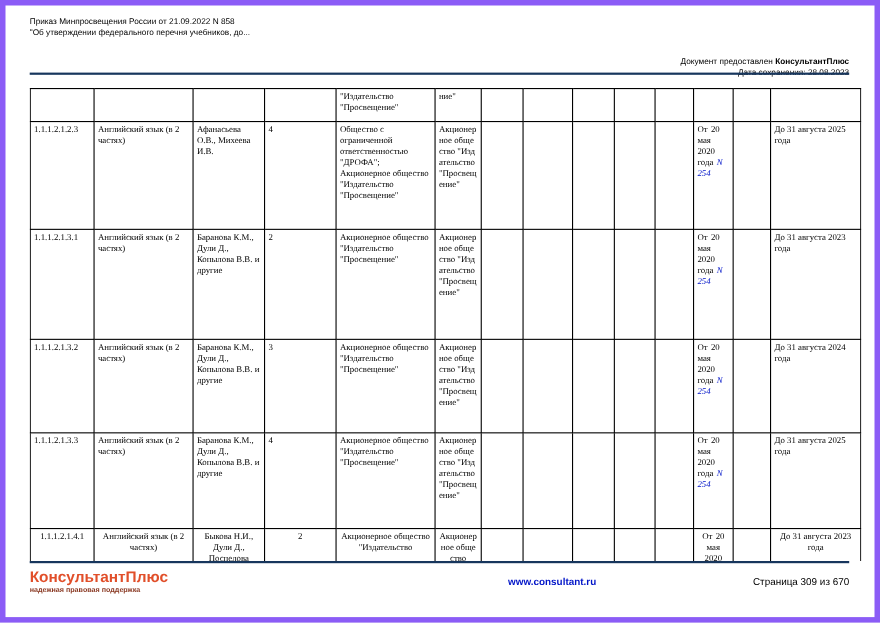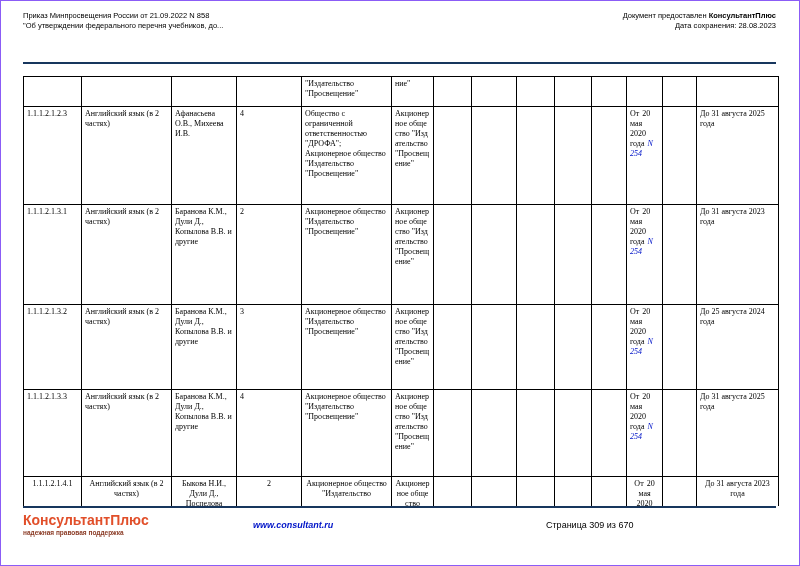--- a/index.html
+++ b/index.html
@@ -1,43 +1,43 @@
 <!DOCTYPE html>
 <html><head>
 <meta charset="utf-8">
 <style>
   html,body{margin:0;padding:0;}
   body{background:#e9e9e9;font-family:"Liberation Sans",sans-serif;}
-  .page{position:relative;width:800px;height:566px;background:#ffffff;margin:0 auto;overflow:hidden;border:1px solid #8b5cf6;box-sizing:border-box;}
+  .page{position:relative;width:800px;height:566px;background:#ffffff;margin:0 auto;overflow:hidden;border:5px solid #8b5cf6;box-sizing:border-box;}
 
   
   .doc-header{position:absolute;top:10px;left:22px;right:23px;display:flex;justify-content:space-between;font-size:7.5px;line-height:9.5px;color:#000;}
   .doc-header-left{max-width:420px;}
-  .doc-header-right{text-align:right;}
+  .doc-header-right{text-align:right;margin-top:36px;}
   .brand-inline{font-weight:bold;}
 
   
   .rule{position:absolute;left:22px;right:23px;height:2px;background:#17365d;}
   .rule-top{top:61px;}
   .rule-bottom{top:505px;}
 
   
   .table-clip{position:absolute;top:75px;left:22px;width:756px;height:430px;overflow:hidden;}
   table.fpu{border-collapse:collapse;table-layout:fixed;width:755px;font-family:"Liberation Serif",serif;font-size:8px;line-height:10px;color:#000;}
   table.fpu td{border:1px solid #000;vertical-align:top;padding:2px 3px;overflow:hidden;}
   td.c-pub2{word-break:break-all;}
   td.c-order{word-spacing:1px;}
   .ref-link{color:#0014c8;cursor:pointer;font-style:italic;}
   tr.rh0{height:30px;} tr.rh1{height:98px;} tr.rh2{height:100px;} tr.rh3{height:85px;margin-left:12px;} tr.rh4{height:87px;} tr.rh5{height:60px;text-align:center;}
 
   
   .doc-footer{position:absolute;top:511px;left:22px;right:23px;display:flex;justify-content:space-between;align-items:flex-start;}
   .footer-left{width:230px;}
-  .footer-center{flex:1;text-align:left;font-style:italic;}
-  .footer-right{width:230px;text-align:left;}
+  .footer-center{flex:1;text-align:right;}
+  .footer-right{width:230px;text-align:right;}
   .footer-brand{font-size:14px;font-weight:bold;color:#e14f2a;}
   .footer-tagline{font-size:6.5px;font-weight:bold;color:#8a3a24;margin-top:1px;}
   .footer-url{display:inline-block;margin-top:8px;font-size:9px;font-weight:bold;color:#0014c8;text-decoration:none;cursor:pointer;}
   .footer-page{margin-top:8px;font-size:9px;color:#000;}
 </style>
 </head>
 <body>
 
 <div class="page">
 
@@ -131,21 +131,21 @@
         <td>3</td>
         <td class="c-pub">Акционерное общество "Издательство "Просвещение"</td>
         <td class="c-pub2">Акционерное общество "Издательство "Просвещение"</td>
         <td></td>
             <td></td>
         <td></td>
             <td></td>
         <td></td>
         <td class="c-order"><span>От 20 мая 2020 года</span> <span class="ref-link">N 254</span></td>
         <td></td>
-        <td>До 25 августа 2024 года</td>
+        <td>До 31 августа 2024 года</td>
       </tr>
 
       <tr class="rh4">
         <td>1.1.1.2.1.3.3</td>
         <td>Английский язык (в 2 частях)</td>
         <td>Баранова К.М., Дули Д., Копылова В.В. и другие</td>
         <td>4</td>
         <td class="c-pub">Акционерное общество "Издательство "Просвещение"</td>
         <td class="c-pub2">Акционерное общество "Издательство "Просвещение"</td>
         <td></td>

